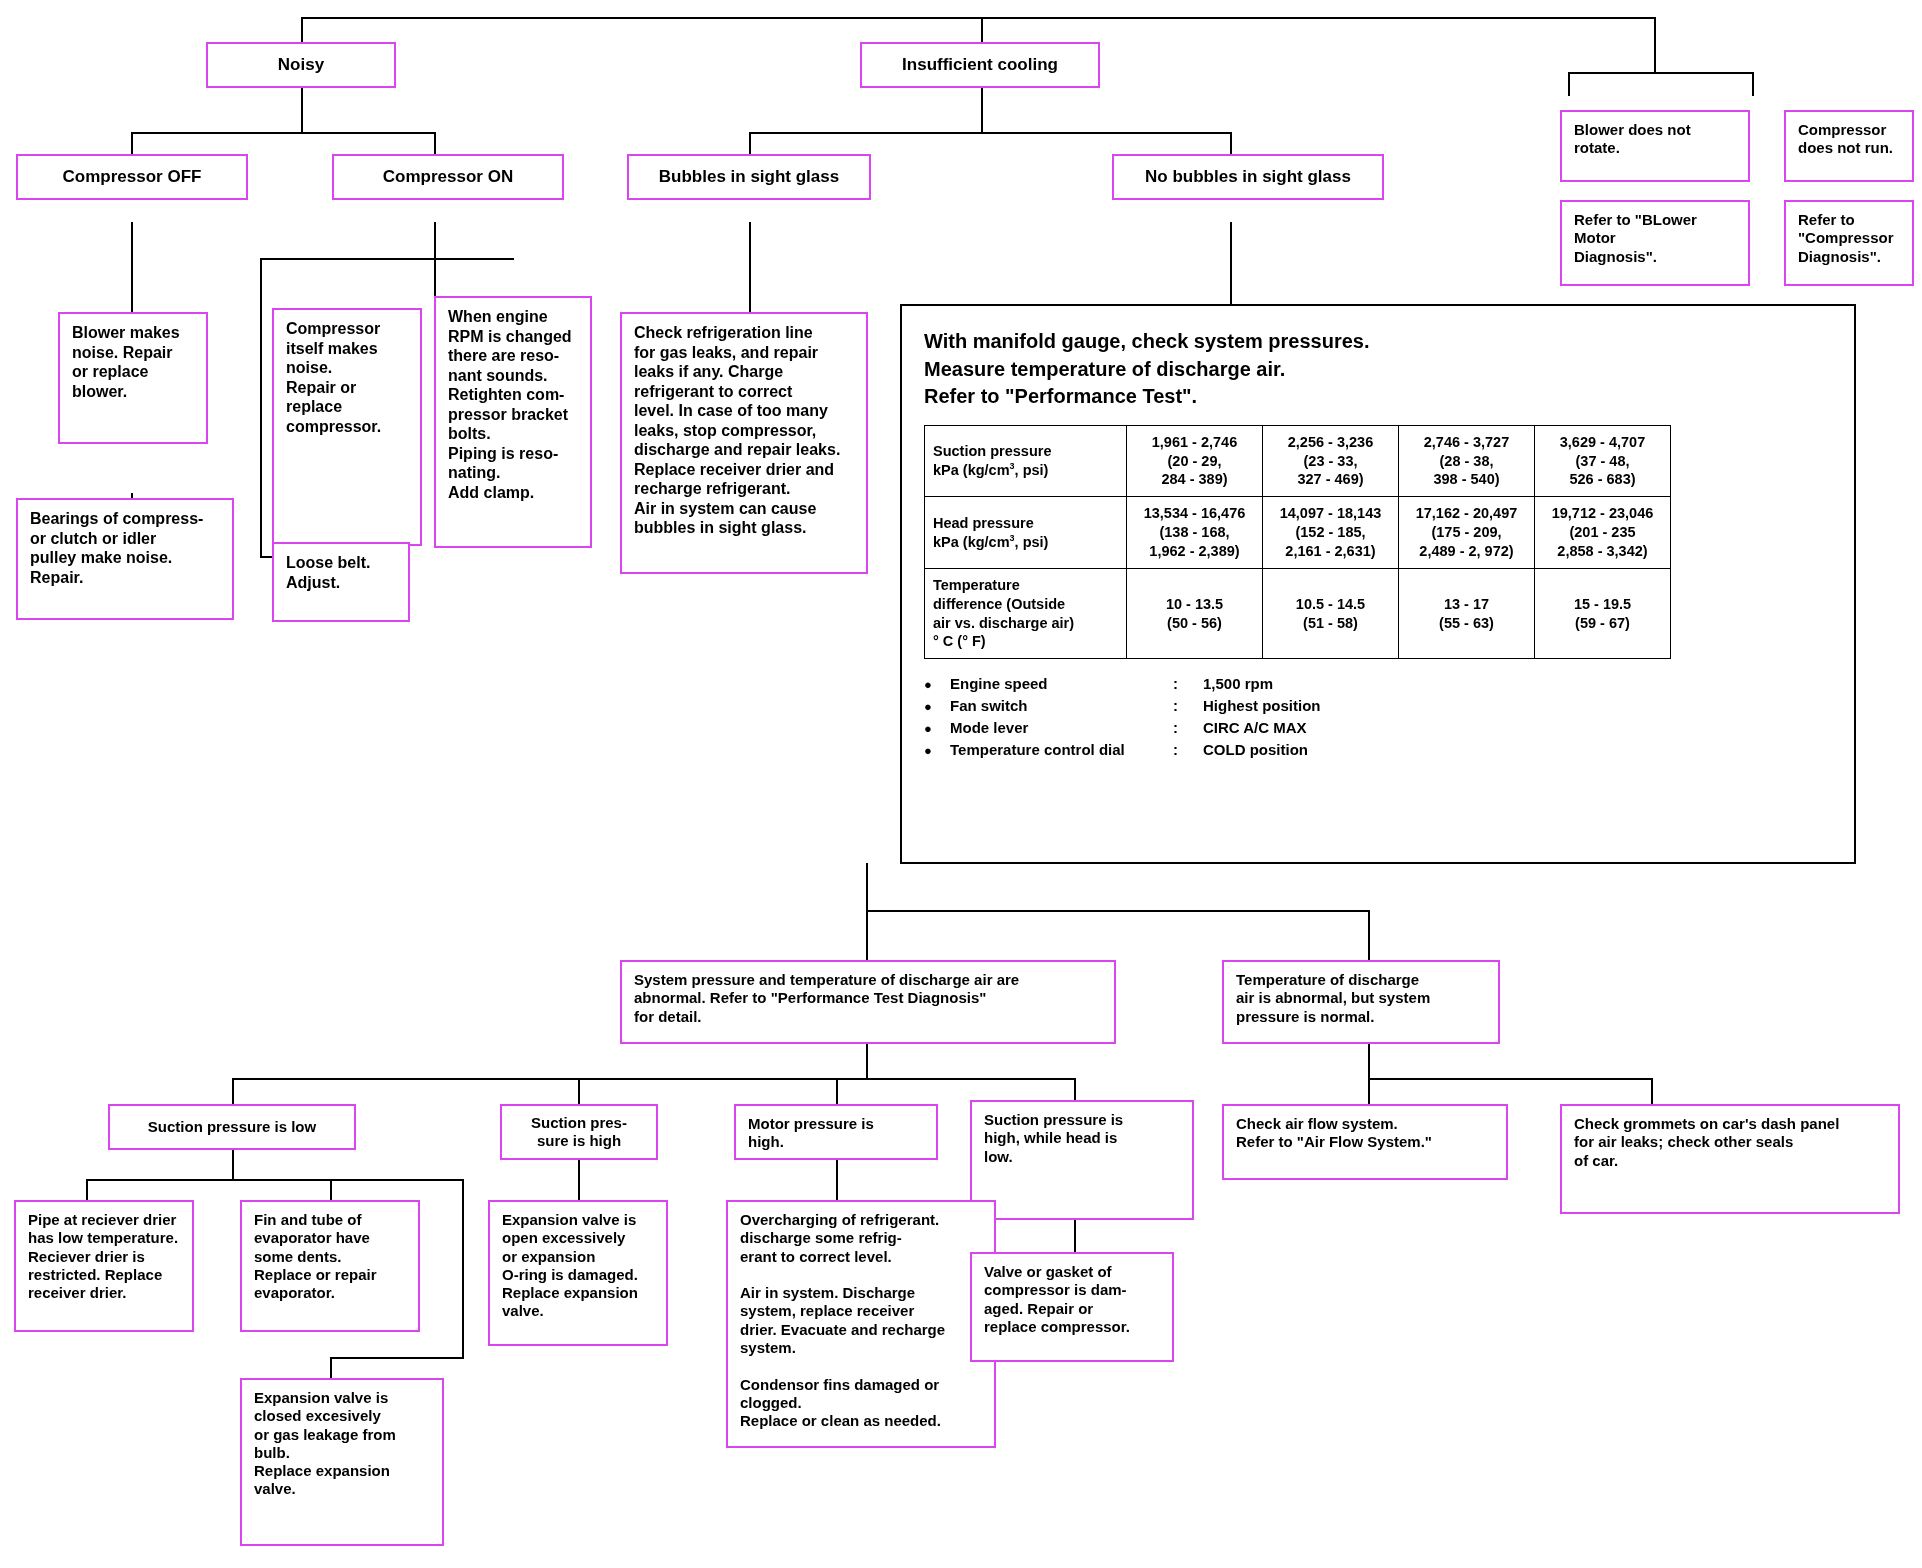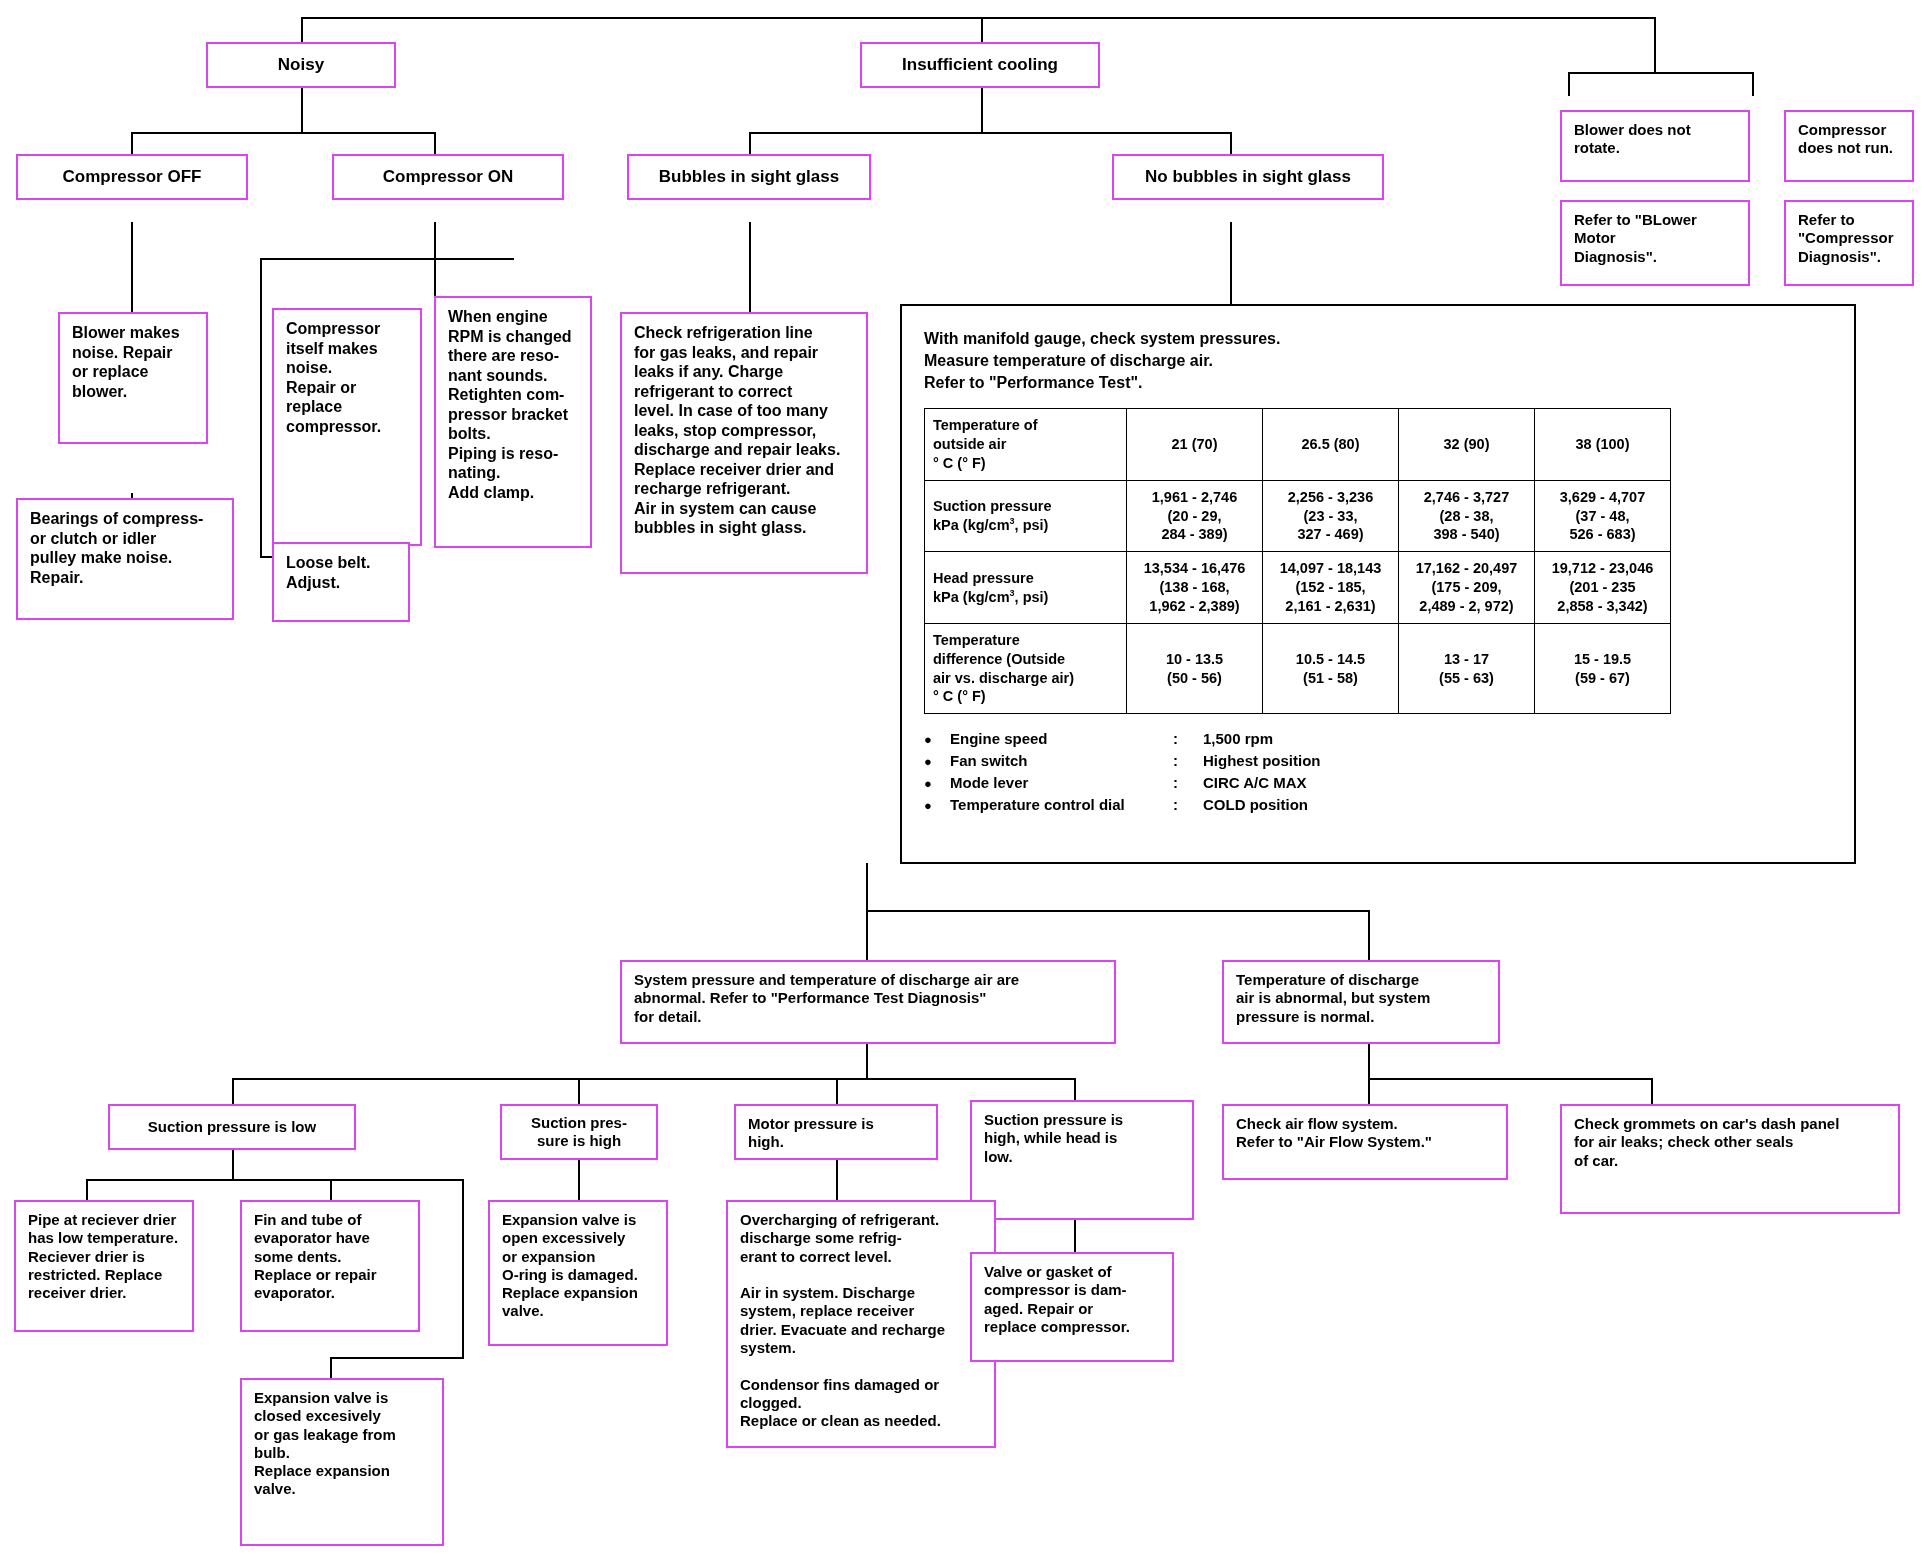--- a/index.html
+++ b/index.html
@@ -47,21 +47,21 @@
   
   #perf-panel {
     position: absolute;
     box-sizing: border-box;
     border: 2px solid #000;
     background: #fff;
     z-index: 6;
   }
   #perf-head {
     font-weight: bold;
-    font-size: 16px;
+    font-size: 20px;
     line-height: 1.38;
     padding: 22px 16px 10px 22px;
     white-space: pre-line;
   }
   #perf-table {
     border-collapse: collapse;
     margin: 4px 0 0 22px;
     width: 747px;
     table-layout: fixed;
   }
@@ -247,27 +247,20 @@
 Air in system can cause
 bubbles in sight glass.</div>
 
   <div id="perf-panel" style="left:900px; top:304px; width:956px; height:560px;">
     <div id="perf-head">With manifold gauge, check system pressures.
 Measure temperature of discharge air.
 Refer to "Performance Test".</div>
 
     <table id="perf-table">
       <tbody>
-        <tr>
-          <td class="rowhdr"><span>Temperature of</span><br><span>outside air</span><br><span>° C (° F)</span></td>
-          <td class="val">21 (70)</td>
-          <td class="val">26.5 (80)</td>
-          <td class="val">32 (90)</td>
-          <td class="val">38 (100)</td>
-        </tr>
         <tr>
           <td class="rowhdr"><span>Suction pressure</span><br><span>kPa (kg/cm</span><sup>3</sup><span>, psi)</span></td>
           <td class="val">1,961 - 2,746
 (20 - 29,
       284 - 389)</td>
           <td class="val">2,256 - 3,236
 (23 - 33,
       327 - 469)</td>
           <td class="val">2,746 - 3,727
 (28 - 38,

